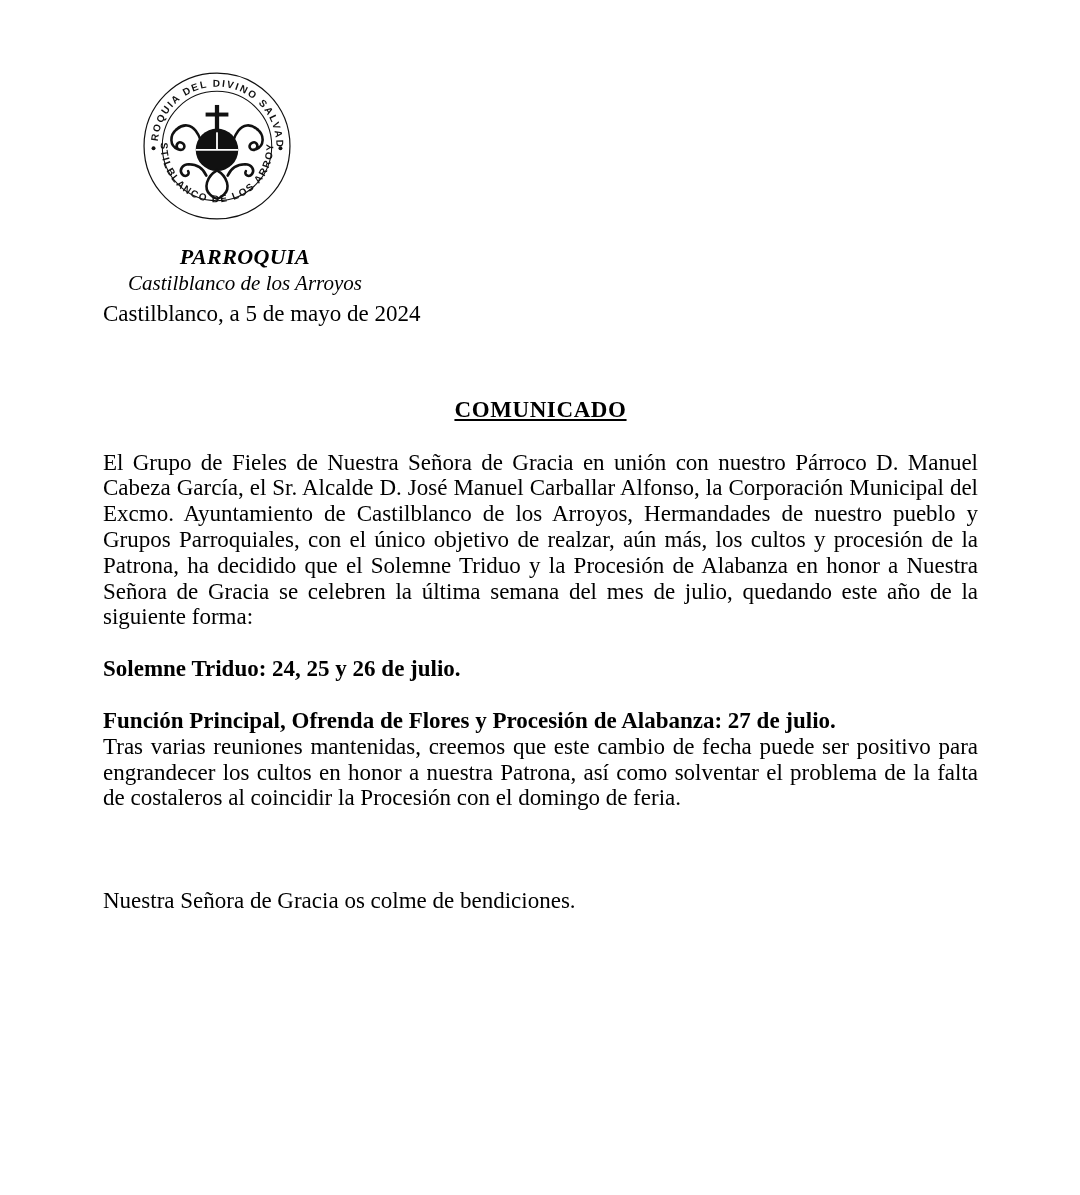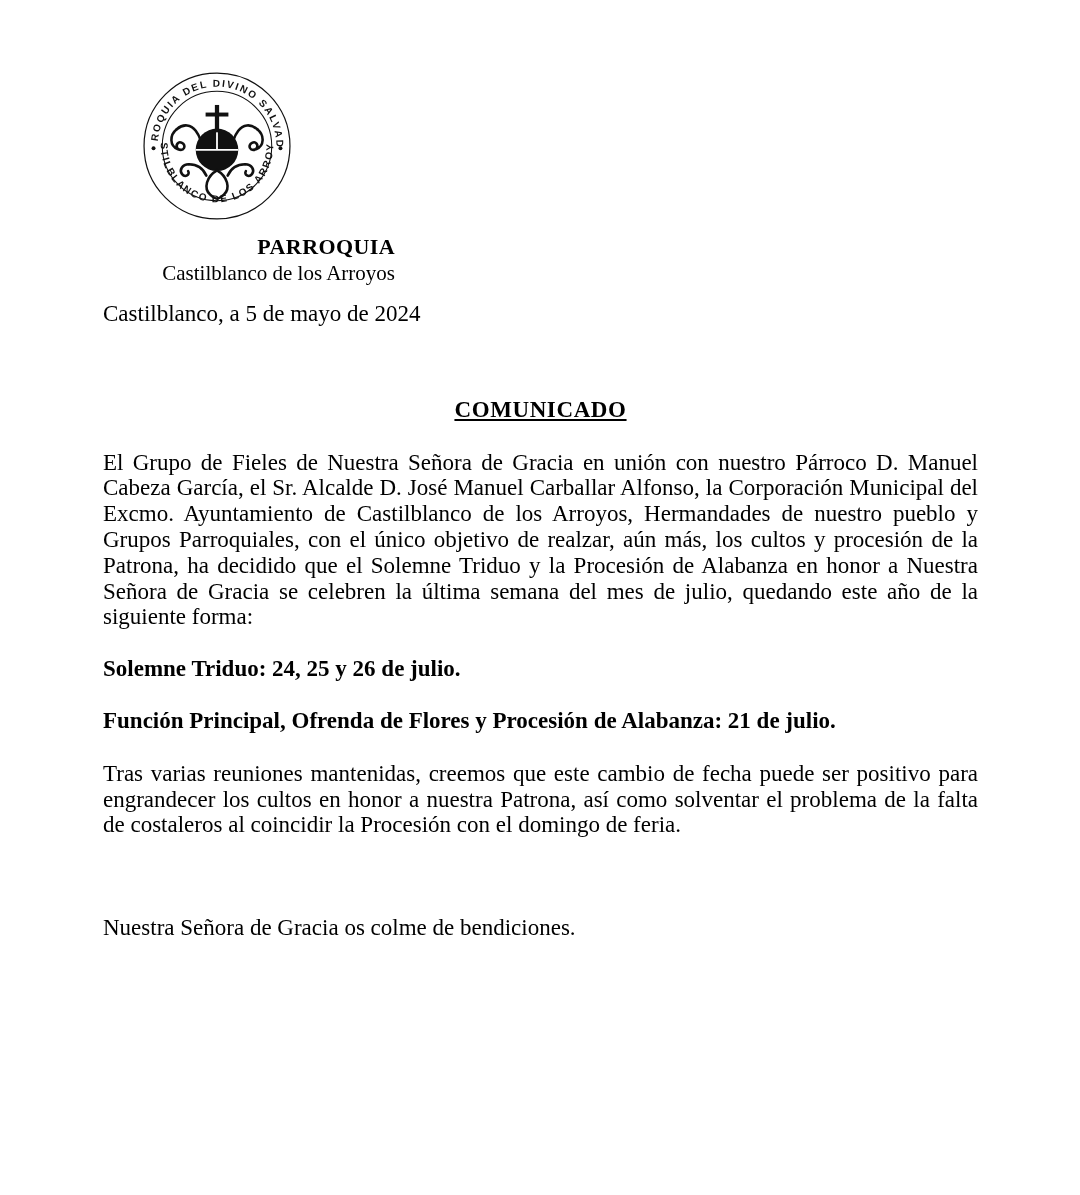--- a/index.html
+++ b/index.html
@@ -34,23 +34,24 @@
     margin-left: 42px;
   }
 
   .seal-svg {
     display: block;
     width: 160px;
     height: 152px;
   }
 
   .letterhead-lines {
-    margin-top: 12px;
-    text-align: right;
+    margin-top: 22px;
+    text-align: center;
     line-height: 1.22;
+    font-style: italic;
   }
 
   .lh-line1,
   .lh-line2 {
     font-weight: bold;
     font-size: 22px;
     letter-spacing: 0.4px;
     white-space: nowrap;
   }
 
@@ -100,21 +101,20 @@
     font-weight: bold;
     text-align: left;
     margin-top: 26px;
   }
 
   p.para.bold.two-line {
     text-align: justify;
   }
 
   p.para.closing-para {
-    margin-top: 27px;
   }
 
   p.para.blessing {
     text-align: left;
     margin-top: 77px;
   }
 </style>
 </head>
 <body>
 
@@ -175,21 +175,21 @@
   <div class="doc-body">
 
     <div class="date-line">Castilblanco, a 5 de mayo de 2024</div>
 
     <div class="doc-title">COMUNICADO</div>
 
     <p class="para intro">El Grupo de Fieles de Nuestra Señora de Gracia en unión con nuestro Párroco D. Manuel Cabeza García, el Sr. Alcalde D. José Manuel Carballar Alfonso, la Corporación Municipal del Excmo. Ayuntamiento de Castilblanco de los Arroyos, Hermandades de nuestro pueblo y Grupos Parroquiales, con el único objetivo de realzar, aún más, los cultos y procesión de la Patrona, ha decidido que el Solemne Triduo y la Procesión de Alabanza en honor a Nuestra Señora de Gracia se celebren la última semana del mes de julio, quedando este año de la siguiente forma:</p>
 
     <p class="para bold">Solemne Triduo: 24, 25 y 26 de julio.</p>
 
-    <p class="para bold">Función Principal, Ofrenda de Flores y Procesión de Alabanza: 21 de julio.</p>
+    <p class="para bold">Función Principal, Ofrenda de Flores y Procesión de Alabanza: 27 de julio.</p>
 
 
     <p class="para closing-para">Tras varias reuniones mantenidas, creemos que este cambio de fecha puede ser positivo para engrandecer los cultos en honor a nuestra Patrona, así como solventar el problema de la falta de costaleros al coincidir la Procesión con el domingo de feria.</p>
 
     <p class="para blessing">Nuestra Señora de Gracia os colme de bendiciones.</p>
   </div>
 
 </div>
 
 </body></html>

